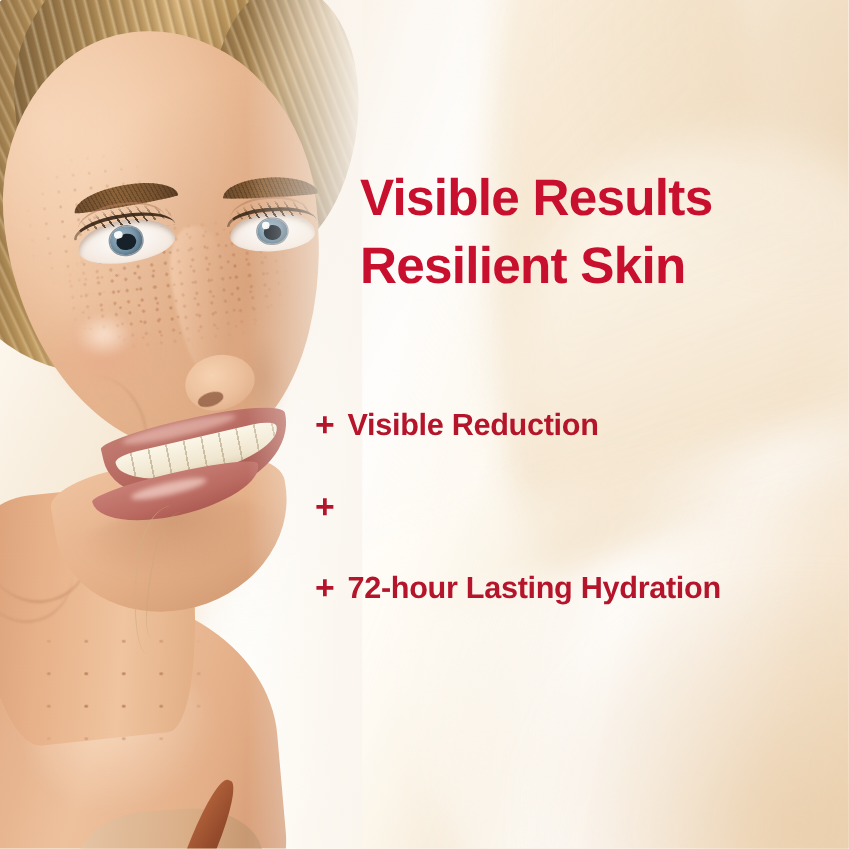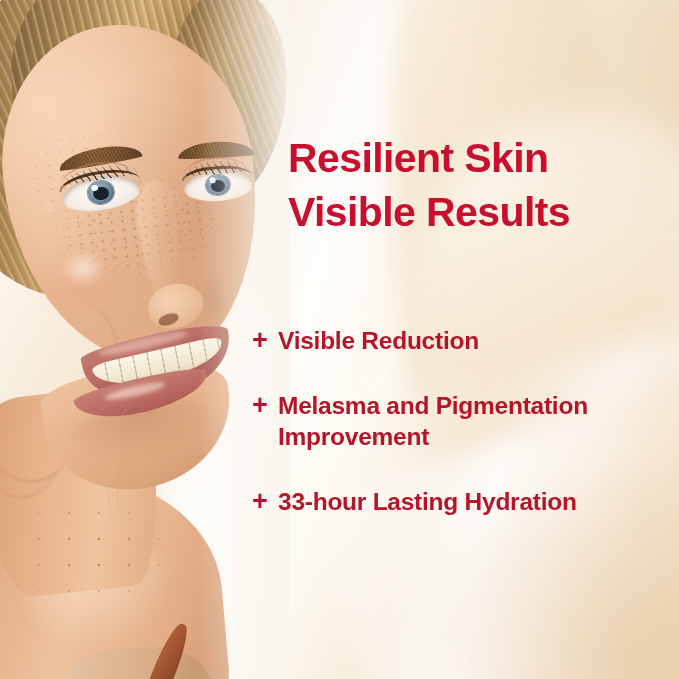--- a/index.html
+++ b/index.html
@@ -760,37 +760,36 @@
 
     <div class="garment"></div>
     <div class="strap"></div>
 
     <div class="portrait-fade"></div>
   </div>
 
   <div class="content">
 
     <div class="headline">
+      <span class="line">Visible Results</span>
       <span class="line">Resilient Skin</span>
-      <span class="line">Visible Results</span>
     </div>
 
     <div class="benefits">
 
       <div class="benefit">
         <span class="benefit-plus">+</span>
         <span class="benefit-text">Visible Reduction</span>
       </div>
 
       <div class="benefit">
         <span class="benefit-plus">+</span>
-        <span class="benefit-text">Melasma and Pigmentation Improvement</span>
       </div>
 
       <div class="benefit">
         <span class="benefit-plus">+</span>
-        <span class="benefit-text">33-hour Lasting Hydration</span>
+        <span class="benefit-text">72-hour Lasting Hydration</span>
       </div>
 
     </div>
   </div>
 
 </div>
 
 </body></html>

